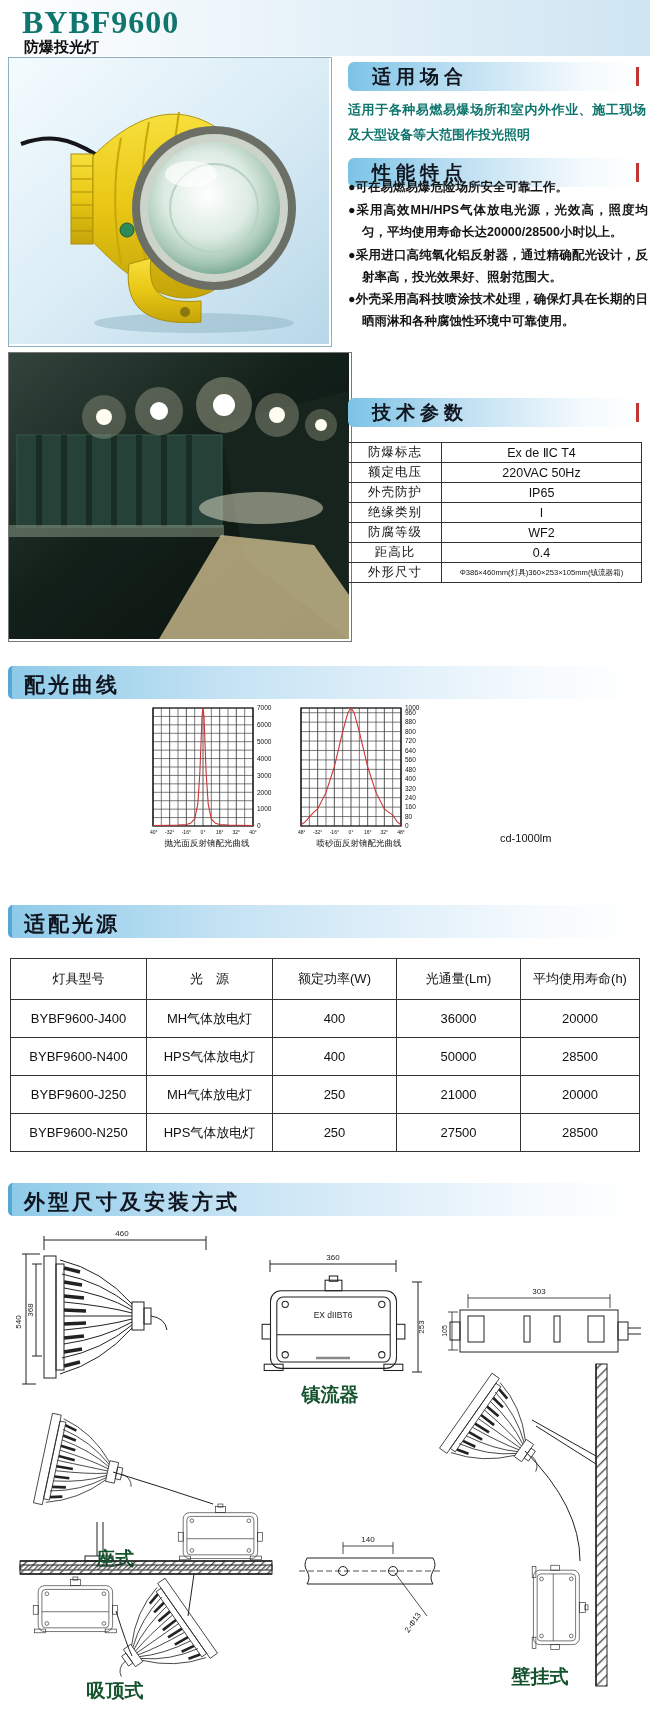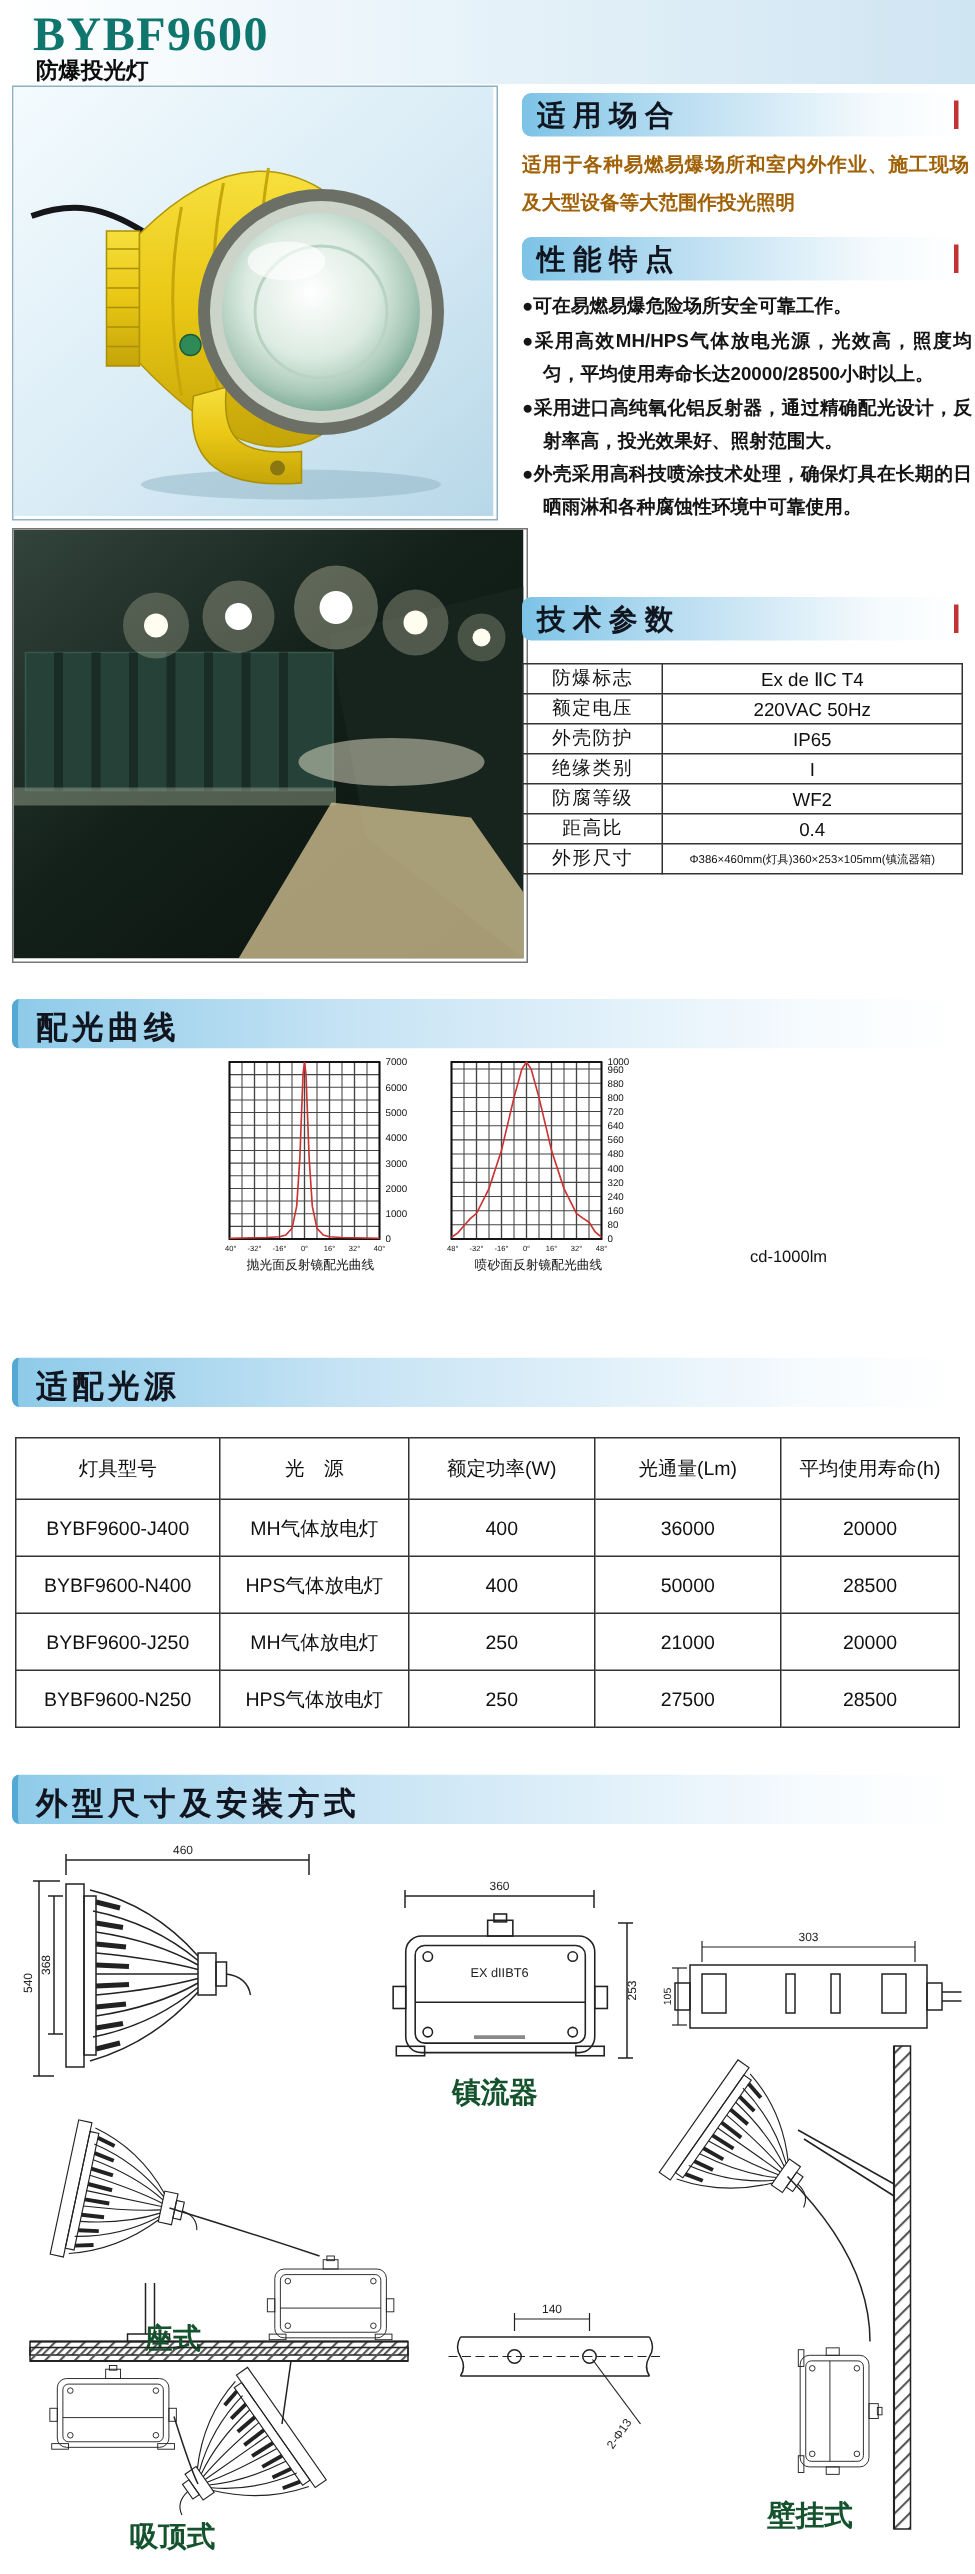--- a/index.html
+++ b/index.html
@@ -11,32 +11,32 @@
   .title{position:absolute;left:22px;top:4px;font-family:"Liberation Serif",serif;
          font-weight:bold;font-size:32px;letter-spacing:1px;color:#0f766e;}
   .subtitle{position:absolute;left:24px;top:38px;font-family:"Liberation Serif",serif;
          font-weight:bold;font-size:15px;color:#0d0d0d;}
   
   .photo1{position:absolute;left:8px;top:57px;width:322px;height:288px;border:1px solid #8fb0c2;}
   .photo2{position:absolute;left:8px;top:352px;width:342px;height:288px;border:1px solid #777;}
   
   .band{position:absolute;left:348px;width:294px;height:29px;border-radius:6px;
         background:linear-gradient(to right,#7cc3e6 0%,#b9ddf1 35%,#f4fafd 80%,#ffffff 100%);
-        display:flex;align-items:center;padding-left:10px;box-sizing:border-box;
+        display:flex;align-items:center;padding-left:24px;box-sizing:border-box;
         font-size:19px;font-weight:bold;letter-spacing:5px;color:#10151f;}
   .band .reddash{position:absolute;right:3px;top:5px;bottom:5px;width:3px;background:#c23434;}
   .bandwide{position:absolute;left:8px;width:634px;height:33px;border-radius:5px;
         border-left:4px solid #54a8d4;
         background:linear-gradient(to right,#8ecbe9 0%,#c6e3f4 35%,#f7fbfe 85%,#ffffff 100%);
         display:flex;align-items:flex-end;padding-left:12px;box-sizing:border-box;
         font-size:21px;font-weight:bold;letter-spacing:3px;color:#10151f;}
   
   .apptext{position:absolute;left:348px;top:97px;width:298px;font-size:13px;font-weight:bold;
-           line-height:1.95;text-align:justify;color:#a16207;}
-  .bullets{position:absolute;left:348px;top:194px;width:300px;margin:0;padding:0;list-style:none;
+           line-height:1.95;text-align:justify;color:#0f766e;}
+  .bullets{position:absolute;left:348px;top:177px;width:300px;margin:0;padding:0;list-style:none;
            font-size:12.5px;font-weight:bold;line-height:1.75;color:#151515;text-align:justify;}
   .bullets li{padding-left:14px;text-indent:-14px;margin-bottom:1px;}
   
   table{border-collapse:collapse;}
   .tech{position:absolute;left:348px;top:442px;width:294px;font-size:12.5px;}
   .tech td{border:1px solid #333;height:19px;text-align:center;padding:0 2px;margin-top:33px;}
   .tech td.k{width:88px;letter-spacing:1px;}
   .tech tr.small td.v{font-size:7.6px;letter-spacing:0;}
   
   .charts{position:absolute;left:0;top:704px;width:650px;height:172px;}

